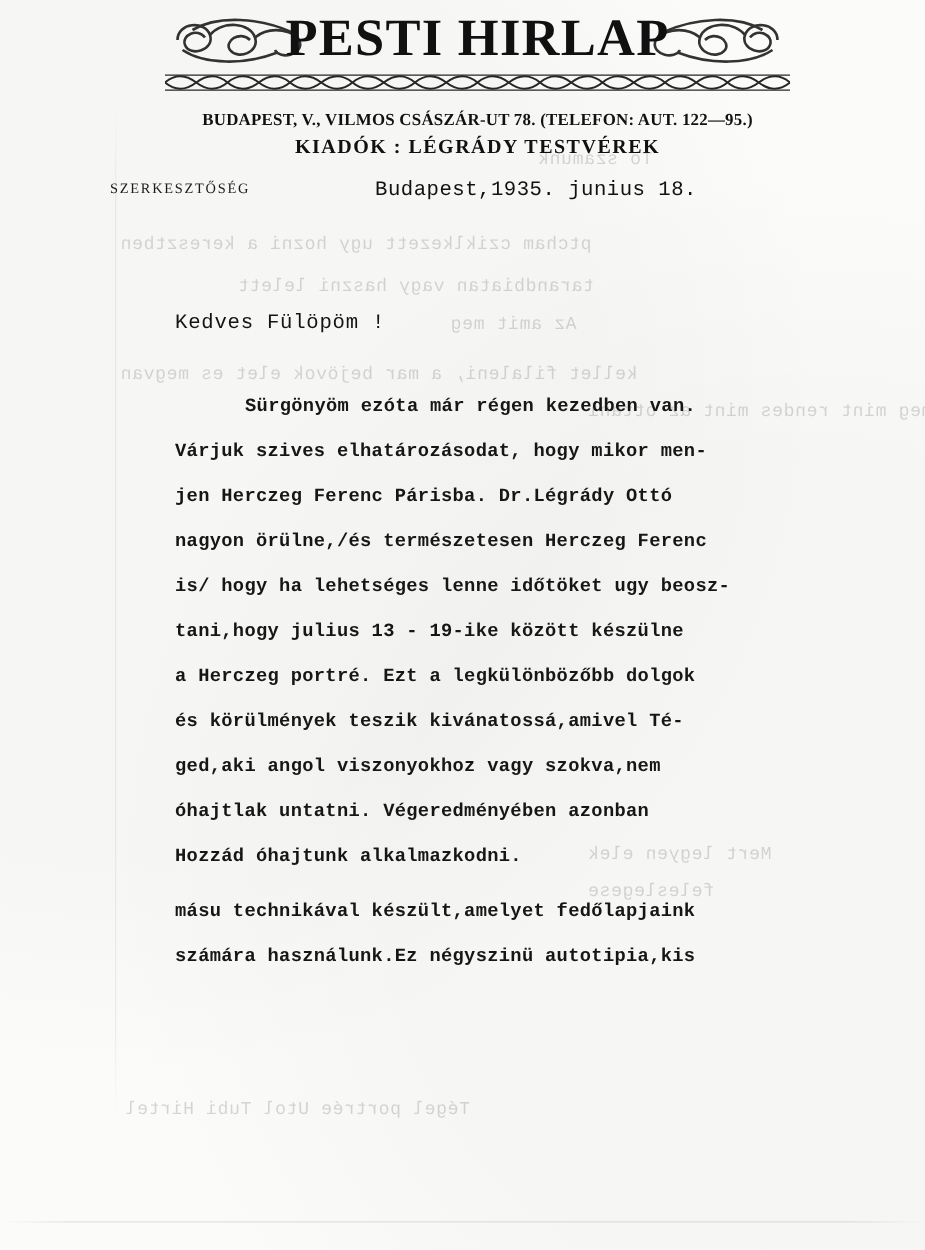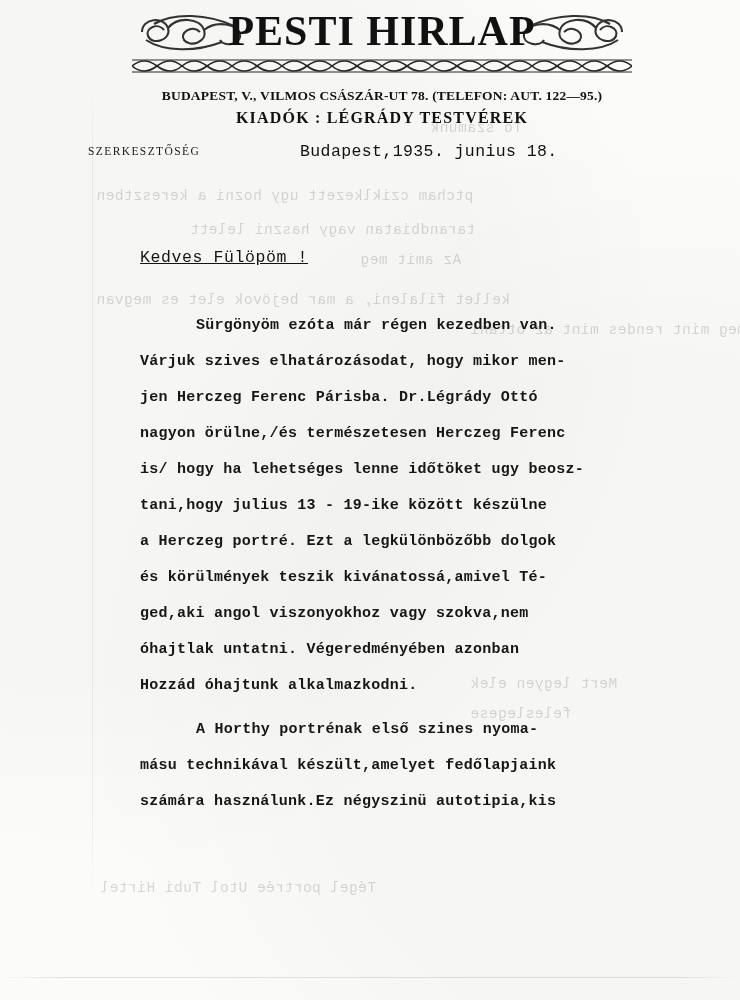--- a/index.html
+++ b/index.html
@@ -119,21 +119,20 @@
   }
 
   
   .salutation {
     position: absolute;
     left: 140px;
     top: 248px;
     font-size: 16.5px;
     letter-spacing: 0.6px;
     color: #141414;
-    text-decoration: underline;
   }
 
   .body-block {
     position: absolute;
     left: 140px;
     top: 308px;
     width: 540px;
   }
   .body-line {
     font-size: 15px;
@@ -253,19 +252,18 @@
     <div class="body-line">is/ hogy ha lehetséges lenne időtöket ugy beosz-</div>
     <div class="body-line">tani,hogy julius 13 - 19-ike között készülne</div>
     <div class="body-line">a Herczeg portré. Ezt a legkülönbözőbb dolgok</div>
     <div class="body-line">és körülmények teszik kivánatossá,amivel Té-</div>
     <div class="body-line">ged,aki angol viszonyokhoz vagy szokva,nem</div>
     <div class="body-line">óhajtlak untatni. Végeredményében azonban</div>
     <div class="body-line">Hozzád óhajtunk alkalmazkodni.</div>
 
     <div class="para-gap"></div>
 
-    <div class="body-line indent">A Horthy portrénak első szines nyoma-</div>
     <div class="body-line">másu technikával készült,amelyet fedőlapjaink</div>
     <div class="body-line">számára használunk.Ez négyszinü autotipia,kis</div>
   </div>
 
   <div class="edge-fold"></div>
 </div>
 
 </body></html>

